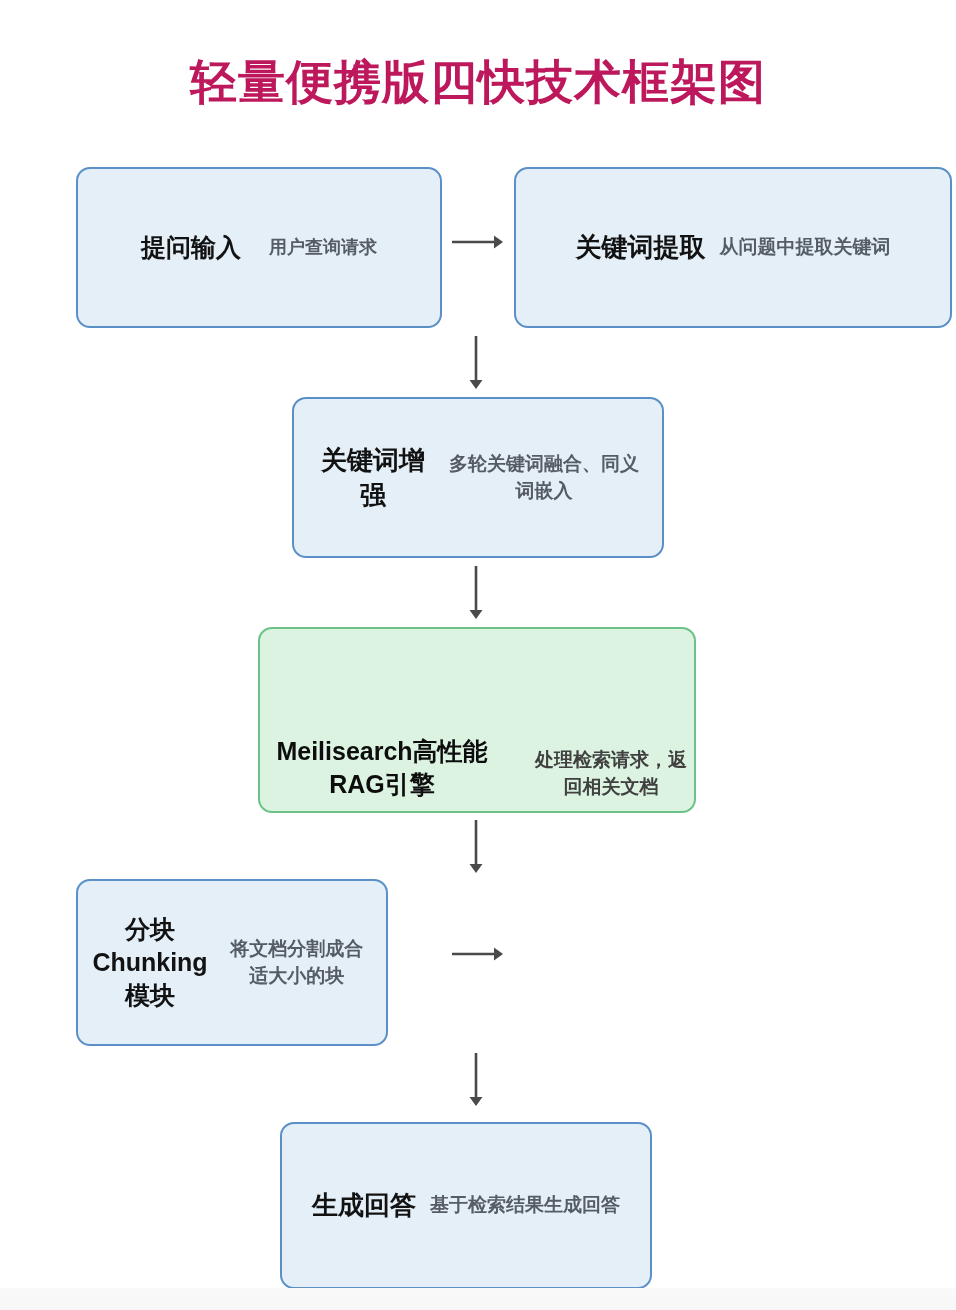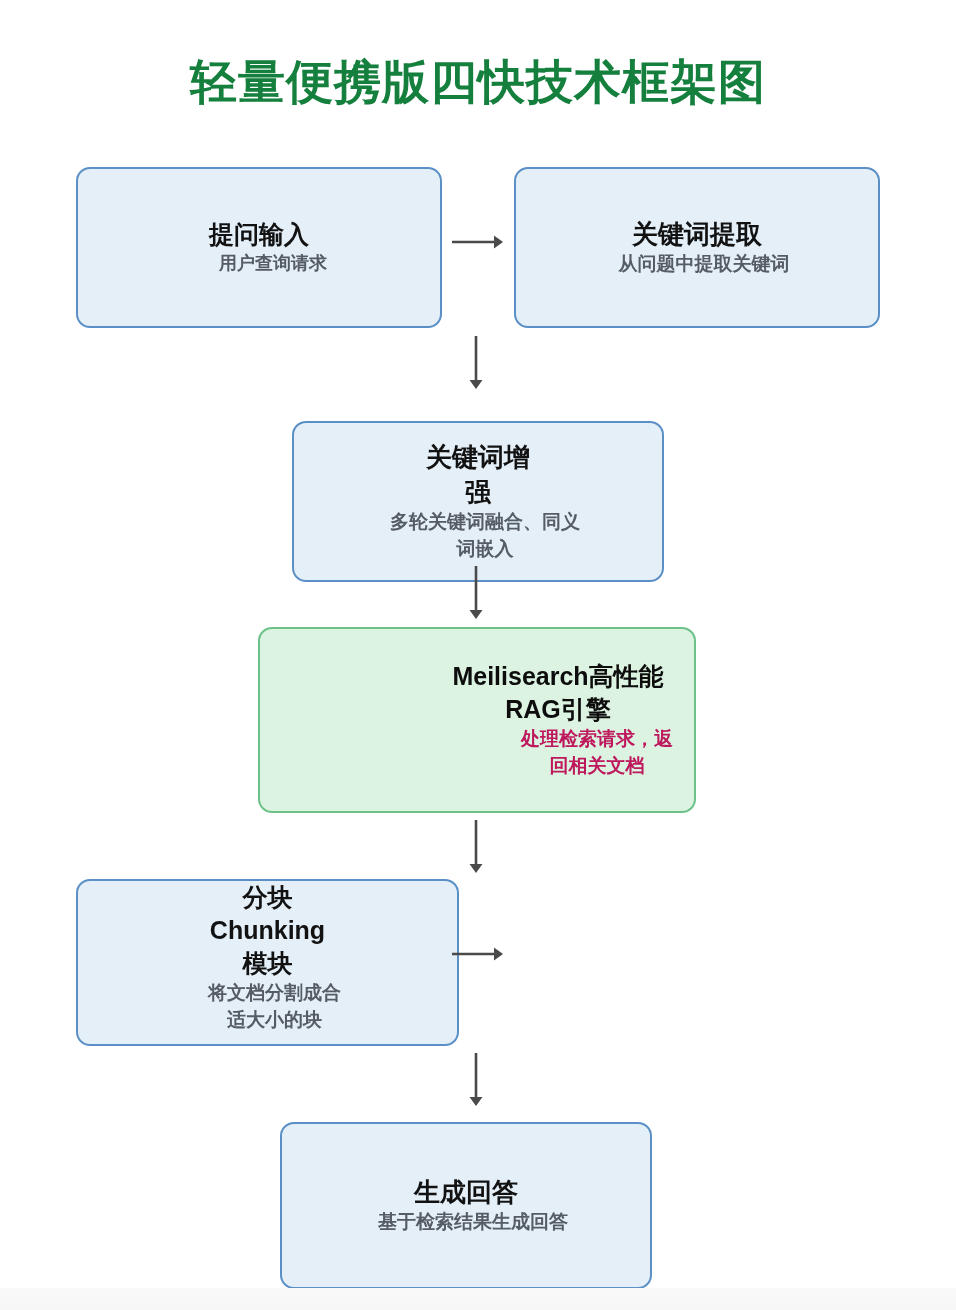--- a/index.html
+++ b/index.html
@@ -33,35 +33,35 @@
   }
 
   .page-title {
     position: absolute;
     left: 0;
     top: 22px;
     width: 956px;
     text-align: center;
     font-size: 47px;
     font-weight: bold;
-    color: #15803d;
+    color: #be185d;
     letter-spacing: 1px;
     line-height: 1.25;
   }
 
   
   .node {
     position: absolute;
     box-sizing: border-box;
     border-radius: 14px;
     display: flex;
-    flex-direction: column;
+    flex-direction: row;
     align-items: center;
     justify-content: center;
-    padding: 10px 12px;
+    padding: 10px 20px;
   }
   .node.blue {
     background: #e4eff8;
     border: 2.5px solid #5a90c6;
   }
   .node.green {
     background: #dcf3e1;
     border: 2.5px solid #6cc189;
   }
 
@@ -82,29 +82,29 @@
     font-size: 19px;
     font-weight: bold;
     color: #565c64;
     line-height: 1.42;
     text-align: center;
     margin-left: 14px;
     flex: 0 0 auto;
     white-space: pre-line;
   }
   .node.green .node-desc {
-    color: #be185d;
+    color: #404040;
   }
 
   
   #node-question   { left: 76px;  top: 167px;  width: 366px; height: 161px; }
-  #node-keyword-extract { left: 514px; top: 167px; width: 366px; height: 161px; }
-  #node-keyword-enhance { left: 292px; top: 397px; width: 372px; height: 161px; margin-top: 24px; }
+  #node-keyword-extract { left: 514px; top: 167px; width: 438px; height: 161px; }
+  #node-keyword-enhance { left: 292px; top: 397px; width: 372px; height: 161px; }
   #node-meilisearch     { left: 258px; top: 627px; width: 438px; height: 186px; align-items: flex-end; }
-  #node-chunking        { left: 76px;  top: 879px; width: 383px; height: 167px; justify-content: flex-end; }
+  #node-chunking        { left: 76px;  top: 879px; width: 312px; height: 167px; }
   #node-bm25            { left: 514px; top: 879px; width: 366px; height: 167px; }
   #node-answer          { left: 280px; top: 1110px; width: 372px; height: 167px; margin-top: 12px; }
 
   #node-question .node-title { font-size: 25px; }
   #node-question .node-desc  { font-size: 18px; margin-left: 28px; }
 
   #node-keyword-extract .node-title { max-width: 152px; }
   #node-keyword-extract .node-desc  { max-width: 172px; }
 
   #node-keyword-enhance .node-title { max-width: 118px; }

